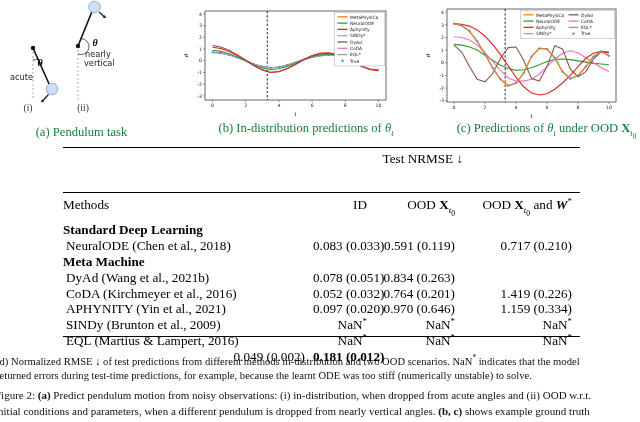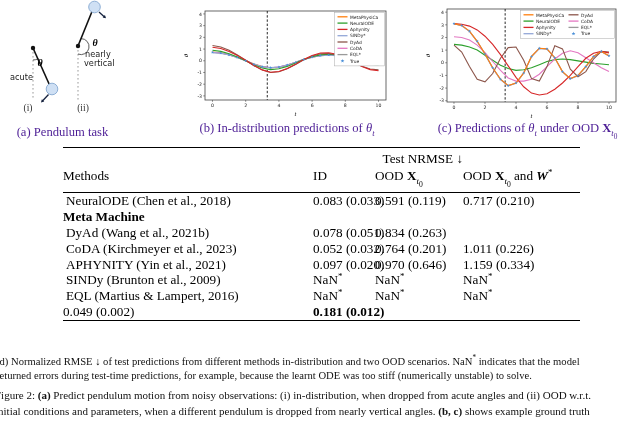--- a/index.html
+++ b/index.html
@@ -1,29 +1,29 @@
 <!DOCTYPE html>
 <html><head>
 <meta charset="utf-8">
 <style>
   html,body{margin:0;padding:0;background:#fff;}
   .page{position:relative;width:640px;height:422px;background:#ffffff;overflow:hidden;
         font-family:"Liberation Serif",serif;color:#000;}
   svg text{user-select:none;}
-  .panel-caption{position:absolute;text-align:center;font-size:12.6px;color:#4c1d95;white-space:nowrap;}
+  .panel-caption{position:absolute;text-align:center;font-size:12.6px;color:#15803d;white-space:nowrap;margin-left:19px;}
   
   .nrmse{position:absolute;top:147px;left:63px;width:517px;border-top:1.4px solid #000;
          font-size:13.2px;line-height:15.9px;}
   .hgroup{display:grid;grid-template-columns:250px 62px 88px 117px;height:19px;align-items:end;}
   .hgroup .glabel{grid-column:2/4;text-align:right;}
   .hrow{display:grid;grid-template-columns:250px 62px 88px 117px;height:24px;
         border-bottom:1.2px solid #000;align-items:start;padding-top:1px;}
   .tbody .trow{display:grid;grid-template-columns:250px 62px 88px 117px;height:15.9px;}
-  .cell{overflow:visible;white-space:nowrap;}
-  .cell.num{padding-right:8px;}
+  .cell{overflow:visible;white-space:nowrap;margin-top:29px;}
+  .cell.num{text-align:right;padding-right:8px;}
   .cell.method{padding-left:3px;}
   .trow.section .cell{grid-column:1/-1;font-weight:bold;padding-left:0;}
   .cell.bold{font-weight:bold;}
   .nrmse{border-bottom:1.4px solid #000;}
   sup{font-size:68%;vertical-align:super;line-height:0;}
   sub{font-size:68%;vertical-align:sub;line-height:0;}
   sub sub{font-size:85%;}
   
   .cap-d{position:absolute;top:355px;left:-4px;width:660px;font-size:10.6px;line-height:13.8px;
          color:#111;white-space:nowrap;}
@@ -230,39 +230,42 @@
       <div class="glabel">Test NRMSE ↓</div>
       <div></div>
     </div>
     <div class="hrow">
       <div class="cell method" style="padding-left:0;">Methods</div>
       <div class="cell num">ID</div>
       <div class="cell num">OOD <b>X</b><sub><i>t</i><sub>0</sub></sub></div>
       <div class="cell num">OOD <b>X</b><sub><i>t</i><sub>0</sub></sub> and <b><i>W</i></b><sup>*</sup></div>
     </div>
     <div class="tbody">
+        <div class="trow section">
+          <div class="cell">Standard Deep Learning</div>
+        </div>
         <div class="trow">
           <div class="cell method">NeuralODE (Chen et al., 2018)</div>
           <div class="cell num">0.083 (0.033)</div>
           <div class="cell num">0.591 (0.119)</div>
           <div class="cell num">0.717 (0.210)</div>
         </div>
         <div class="trow section">
           <div class="cell">Meta Machine</div>
         </div>
         <div class="trow">
           <div class="cell method">DyAd (Wang et al., 2021b)</div>
           <div class="cell num">0.078 (0.051)</div>
           <div class="cell num">0.834 (0.263)</div>
         </div>
         <div class="trow">
-          <div class="cell method">CoDA (Kirchmeyer et al., 2023)</div>
+          <div class="cell method">CoDA (Kirchmeyer et al., 2016)</div>
           <div class="cell num">0.052 (0.032)</div>
           <div class="cell num">0.764 (0.201)</div>
-          <div class="cell num">1.011 (0.226)</div>
+          <div class="cell num">1.419 (0.226)</div>
         </div>
         <div class="trow">
           <div class="cell method">APHYNITY (Yin et al., 2021)</div>
           <div class="cell num">0.097 (0.020)</div>
           <div class="cell num">0.970 (0.646)</div>
           <div class="cell num">1.159 (0.334)</div>
         </div>
         <div class="trow">
           <div class="cell method">SINDy (Brunton et al., 2009)</div>
           <div class="cell num">NaN<sup>*</sup></div>

